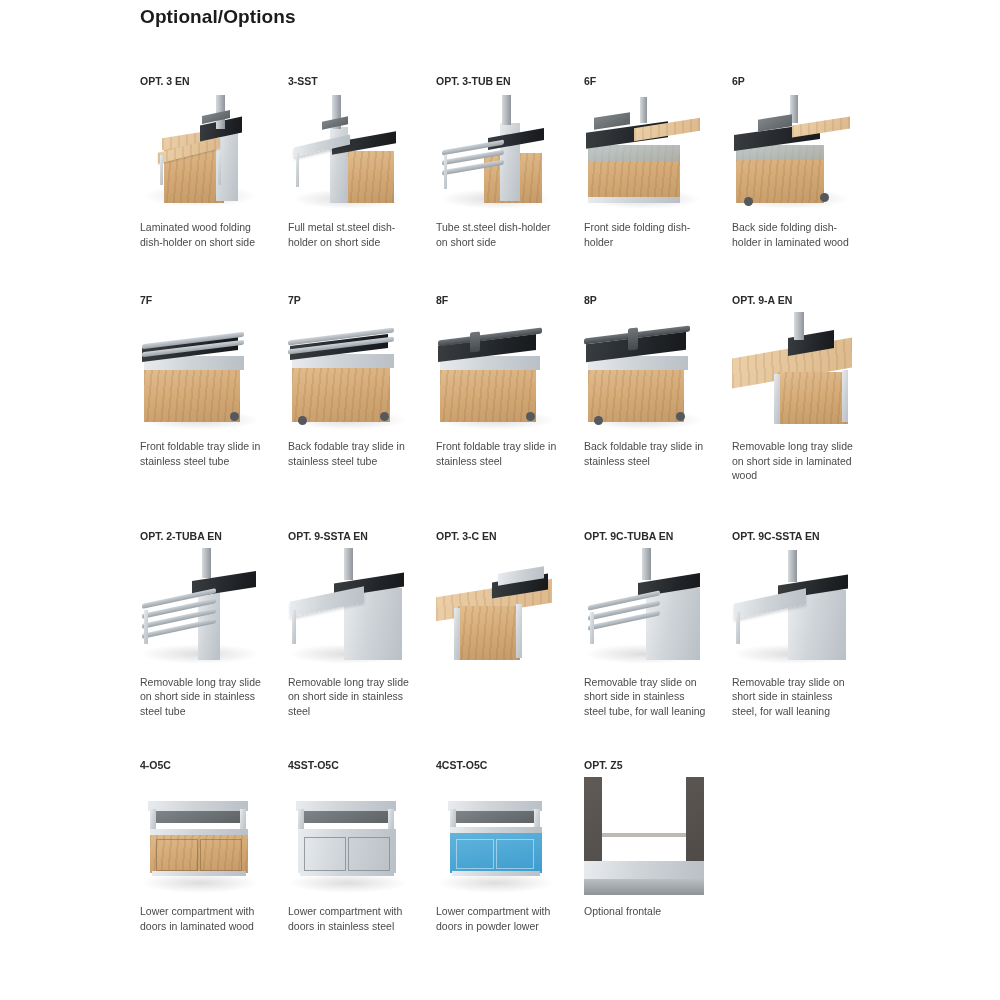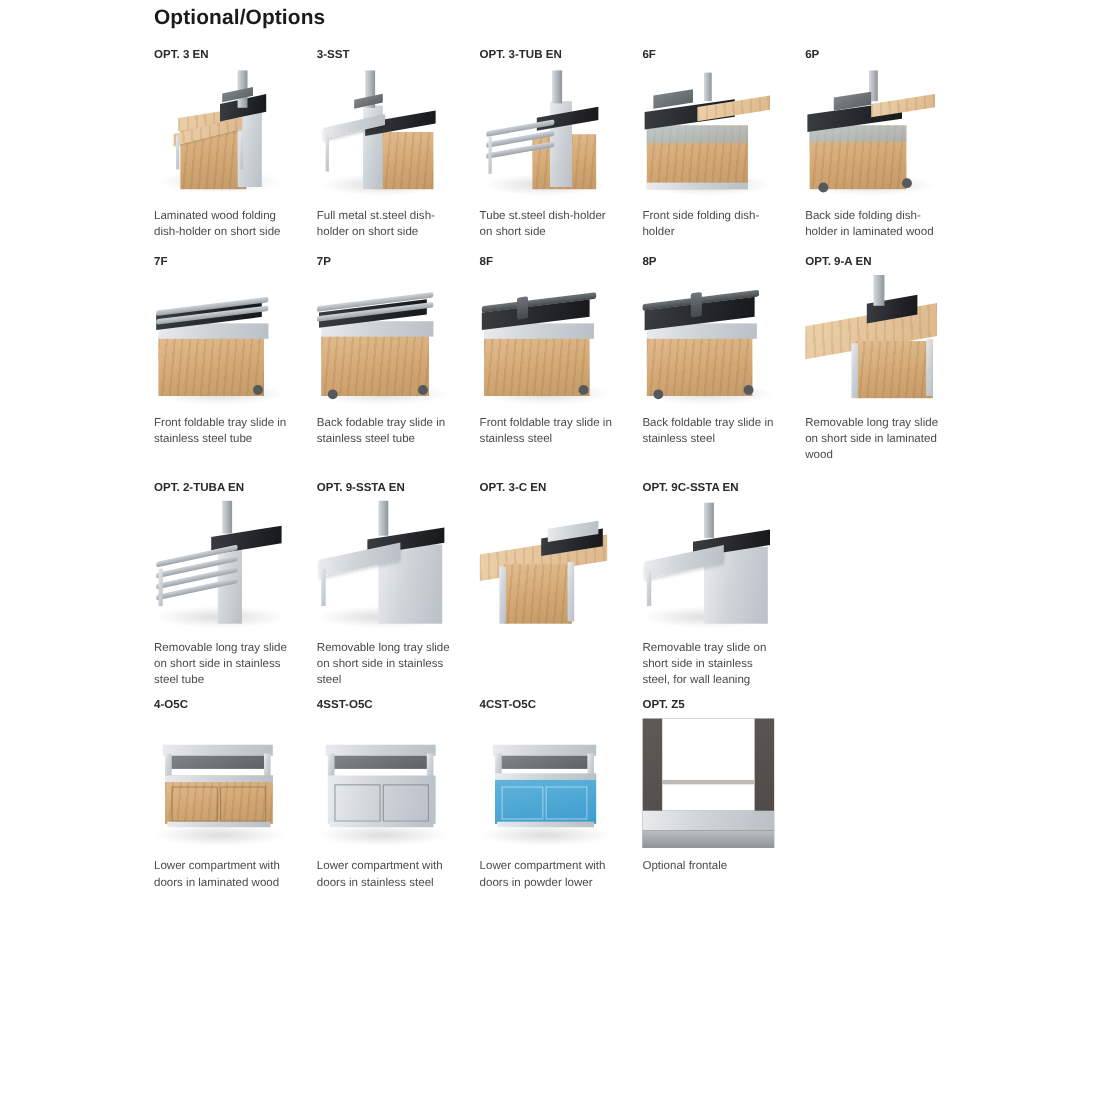--- a/index.html
+++ b/index.html
@@ -32,20 +32,21 @@
   }
   .grid {
     position: absolute;
     left: 140px;
     top: 44px;
     width: 740px;
   }
   .row {
     display: flex;
     width: 740px;
+    margin-top: 31px;
   }
   .cell {
     width: 148px;
     box-sizing: border-box;
     padding-right: 19px;
   }
   .code {
     font-size: 10.5px;
     font-weight: bold;
     color: #2a2a2a;
@@ -322,20 +323,34 @@
         <div class="thumb">
           <div class="ill wood-top" style="left:0px;top:40px;width:116px;height:24px;transform:skewY(-9deg);"></div>
           <div class="ill wood" style="left:22px;top:58px;width:62px;height:54px;"></div>
           <div class="ill black-top" style="left:56px;top:30px;width:56px;height:16px;transform:skewY(-9deg);"></div>
           <div class="ill steel" style="left:62px;top:22px;width:46px;height:12px;transform:skewY(-9deg);"></div>
           <div class="ill steel" style="left:18px;top:60px;width:6px;height:52px;"></div>
           <div class="ill steel" style="left:80px;top:56px;width:6px;height:54px;"></div>
         </div>
       </div>
 
+      <div class="cell">
+        <div class="code">OPT. 9C-TUBA EN</div>
+        <div class="thumb">
+          <div class="ill shadow-soft" style="left:0px;top:96px;width:120px;height:20px;"></div>
+          <div class="ill steel" style="left:62px;top:40px;width:54px;height:72px;"></div>
+          <div class="ill black-top" style="left:54px;top:30px;width:62px;height:14px;transform:skewY(-9deg);"></div>
+          <div class="ill post" style="left:58px;top:0px;width:9px;height:32px;"></div>
+          <div class="ill bar" style="left:4px;top:50px;width:72px;height:5px;transform:skewY(-12deg);"></div>
+          <div class="ill bar" style="left:4px;top:60px;width:72px;height:5px;transform:skewY(-12deg);"></div>
+          <div class="ill bar" style="left:4px;top:70px;width:72px;height:5px;transform:skewY(-12deg);"></div>
+          <div class="ill steel" style="left:6px;top:64px;width:4px;height:32px;"></div>
+        </div>
+        <div class="caption">Removable tray slide on short side in stainless steel tube, for wall leaning</div>
+      </div>
 
       <div class="cell">
         <div class="code">OPT. 9C-SSTA EN</div>
         <div class="thumb">
           <div class="ill shadow-soft" style="left:0px;top:96px;width:120px;height:20px;"></div>
           <div class="ill steel" style="left:56px;top:42px;width:58px;height:70px;"></div>
           <div class="ill black-top" style="left:46px;top:32px;width:70px;height:14px;transform:skewY(-9deg);"></div>
           <div class="ill post" style="left:56px;top:2px;width:9px;height:32px;"></div>
           <div class="ill steel" style="left:2px;top:48px;width:72px;height:16px;transform:skewY(-12deg);box-shadow:0 2px 3px rgba(0,0,0,.15);"></div>
           <div class="ill steel" style="left:4px;top:64px;width:4px;height:32px;"></div>

